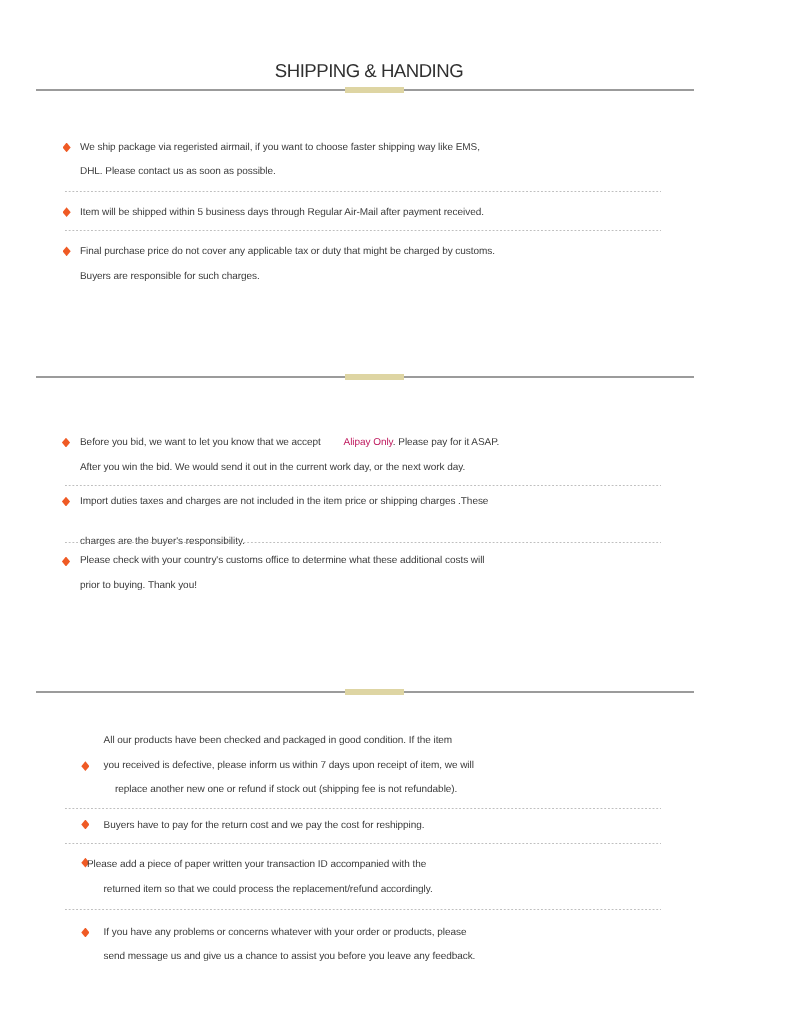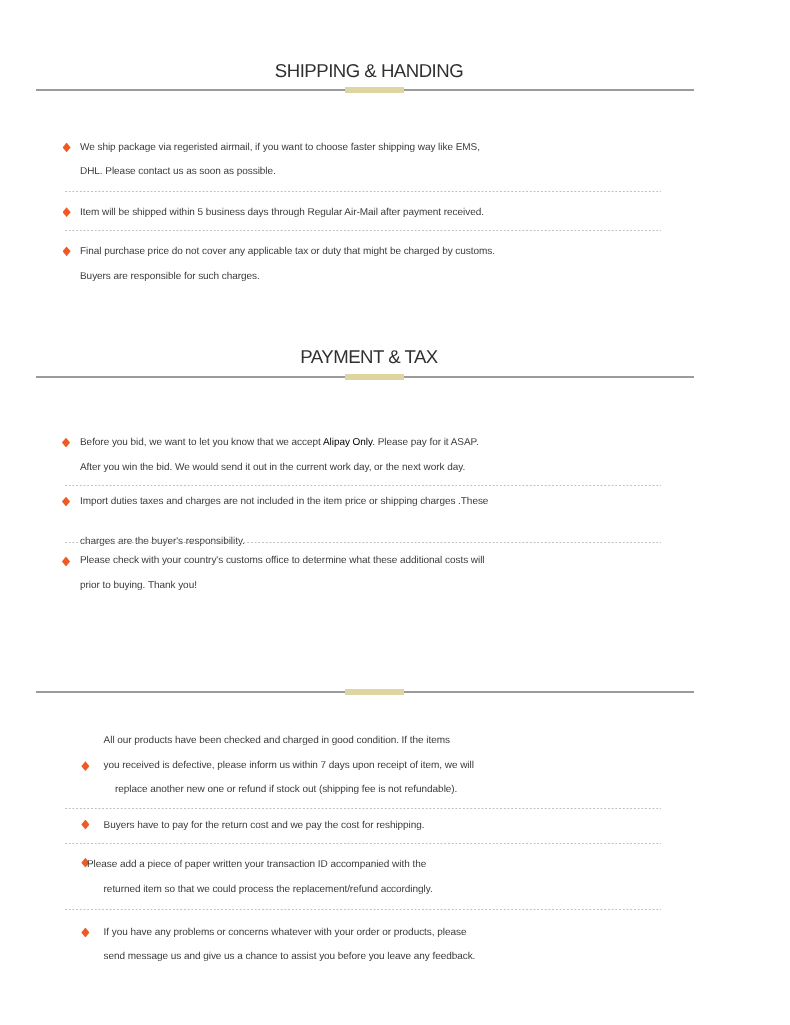--- a/index.html
+++ b/index.html
@@ -13,21 +13,21 @@
   .sec-title{position:absolute;left:0;width:738px;text-align:center;
              font-size:18.60px;font-weight:400;color:#303030;
              line-height:22.32px;white-space:nowrap;letter-spacing:-0.5px;}
   .rule{position:absolute;left:36px;width:658px;height:2px;background:#9b9b9b;}
   .rule-accent{position:absolute;left:345px;width:59px;height:6px;background:#ded5a3;}
   .item{position:absolute;left:0;top:0;}
   .bullet{position:absolute;width:8.20px;height:9.80px;background:#ef5a24;
           clip-path:polygon(50% 0%,100% 50%,50% 100%,0% 50%);}
   .txt{position:absolute;font-size:10px;line-height:17.40px;
        color:#3a3a3a;white-space:nowrap;letter-spacing:-0.05px;}
-  .hl{color:#000000;}
+  .hl{color:#be185d;margin-left:20px;}
   .dotline{position:absolute;height:1.2px;
            background-image:linear-gradient(to right,#bfbfbf 0 1.9px,transparent 1.9px 3.72px);
            background-size:3.72px 1.2px;background-repeat:repeat-x;}
 </style>
 </head>
 <body>
 
 <div class="page">
 <div class="section">
   <div class="sec-title" style="top:59.53px">SHIPPING &amp; HANDING</div>
@@ -44,21 +44,20 @@
   </div>
   <div class="item">
     <span class="bullet" style="left:62.50px;top:246.40px"></span>
     <div class="txt" style="left:80.00px;top:243.02px">Final purchase price do not cover any applicable tax or duty that might be charged by customs.</div>
     <div class="txt" style="left:80.00px;top:268.32px">Buyers are responsible for such charges.</div>
   </div>
   <div class="dotline" style="left:64.70px;top:191.30px;width:596.00px"></div>
   <div class="dotline" style="left:64.70px;top:229.80px;width:596.00px"></div>
 </div>
 <div class="section">
-  <div class="sec-title" style="top:345.73px">PAYMENT &amp; TAX</div>
   <div class="rule" style="top:376.20px"></div>
   <div class="rule-accent" style="top:374.20px"></div>
   <div class="item">
     <span class="bullet" style="left:61.90px;top:437.70px"></span>
     <div class="txt" style="left:80.00px;top:434.43px"><span>Before you bid, we want to let you know that we accept <span class="hl">Alipay Only</span>. Please pay for it ASAP.</span></div>
     <div class="txt" style="left:80.00px;top:459.32px">After you win the bid. We would send it out in the current work day, or the next work day.</div>
   </div>
   <div class="item">
     <span class="bullet" style="left:61.90px;top:496.70px"></span>
     <div class="txt" style="left:80.00px;top:492.53px">Import duties taxes and charges are not included in the item price or shipping charges .These</div>
@@ -70,21 +69,21 @@
     <div class="txt" style="left:80.00px;top:576.93px">prior to buying. Thank you!</div>
   </div>
   <div class="dotline" style="left:64.70px;top:484.90px;width:596.00px"></div>
   <div class="dotline" style="left:64.70px;top:542.40px;width:596.00px"></div>
 </div>
 <div class="section">
   <div class="rule" style="top:691.00px"></div>
   <div class="rule-accent" style="top:689.00px"></div>
   <div class="item">
     <span class="bullet" style="left:81.30px;top:761.30px"></span>
-    <div class="txt" style="left:103.60px;top:731.63px">All our products have been checked and charged in good condition. If the items</div>
+    <div class="txt" style="left:103.60px;top:731.63px">All our products have been checked and packaged in good condition. If the item</div>
     <div class="txt" style="left:103.60px;top:756.53px">you received is defective, please inform us within 7 days upon receipt of item, we will</div>
     <div class="txt" style="left:115px;top:781.33px">replace another new one or refund if stock out (shipping fee is not refundable).</div>
   </div>
   <div class="item">
     <span class="bullet" style="left:81.30px;top:819.60px"></span>
     <div class="txt" style="left:103.60px;top:816.63px">Buyers have to pay for the return cost and we pay the cost for reshipping.</div>
   </div>
   <div class="item">
     <span class="bullet" style="left:81.30px;top:857.80px"></span>
     <div class="txt" style="left:87px;top:855.93px">Please add a piece of paper written your transaction ID accompanied with the</div>

